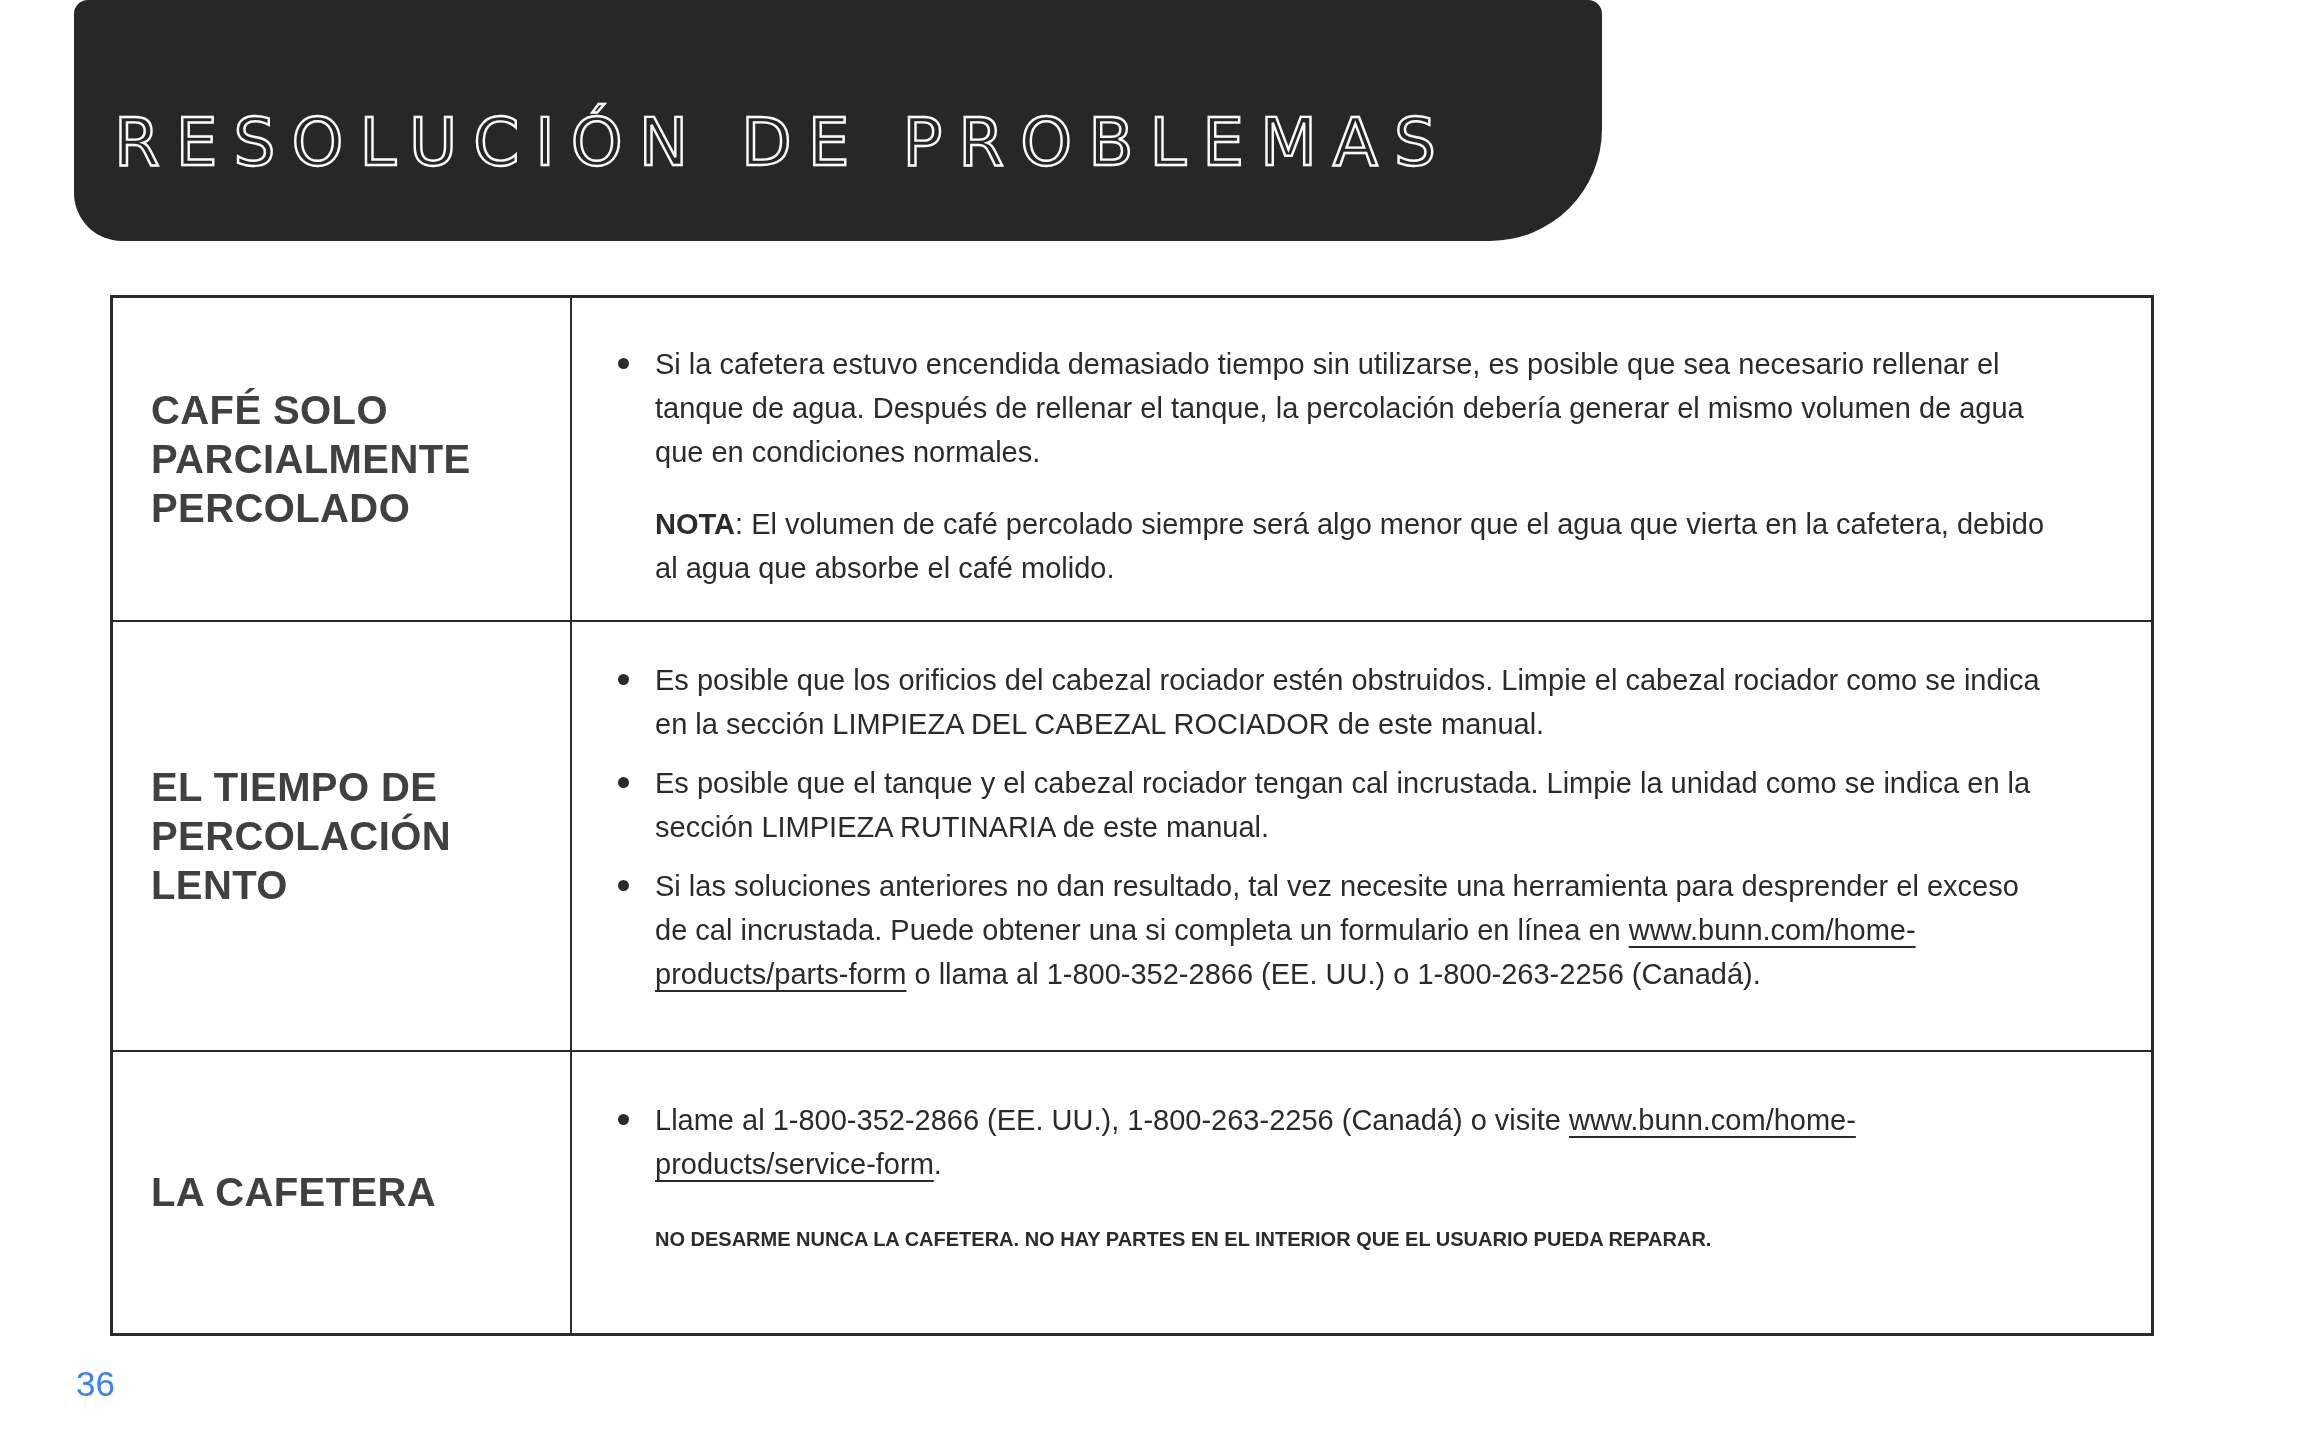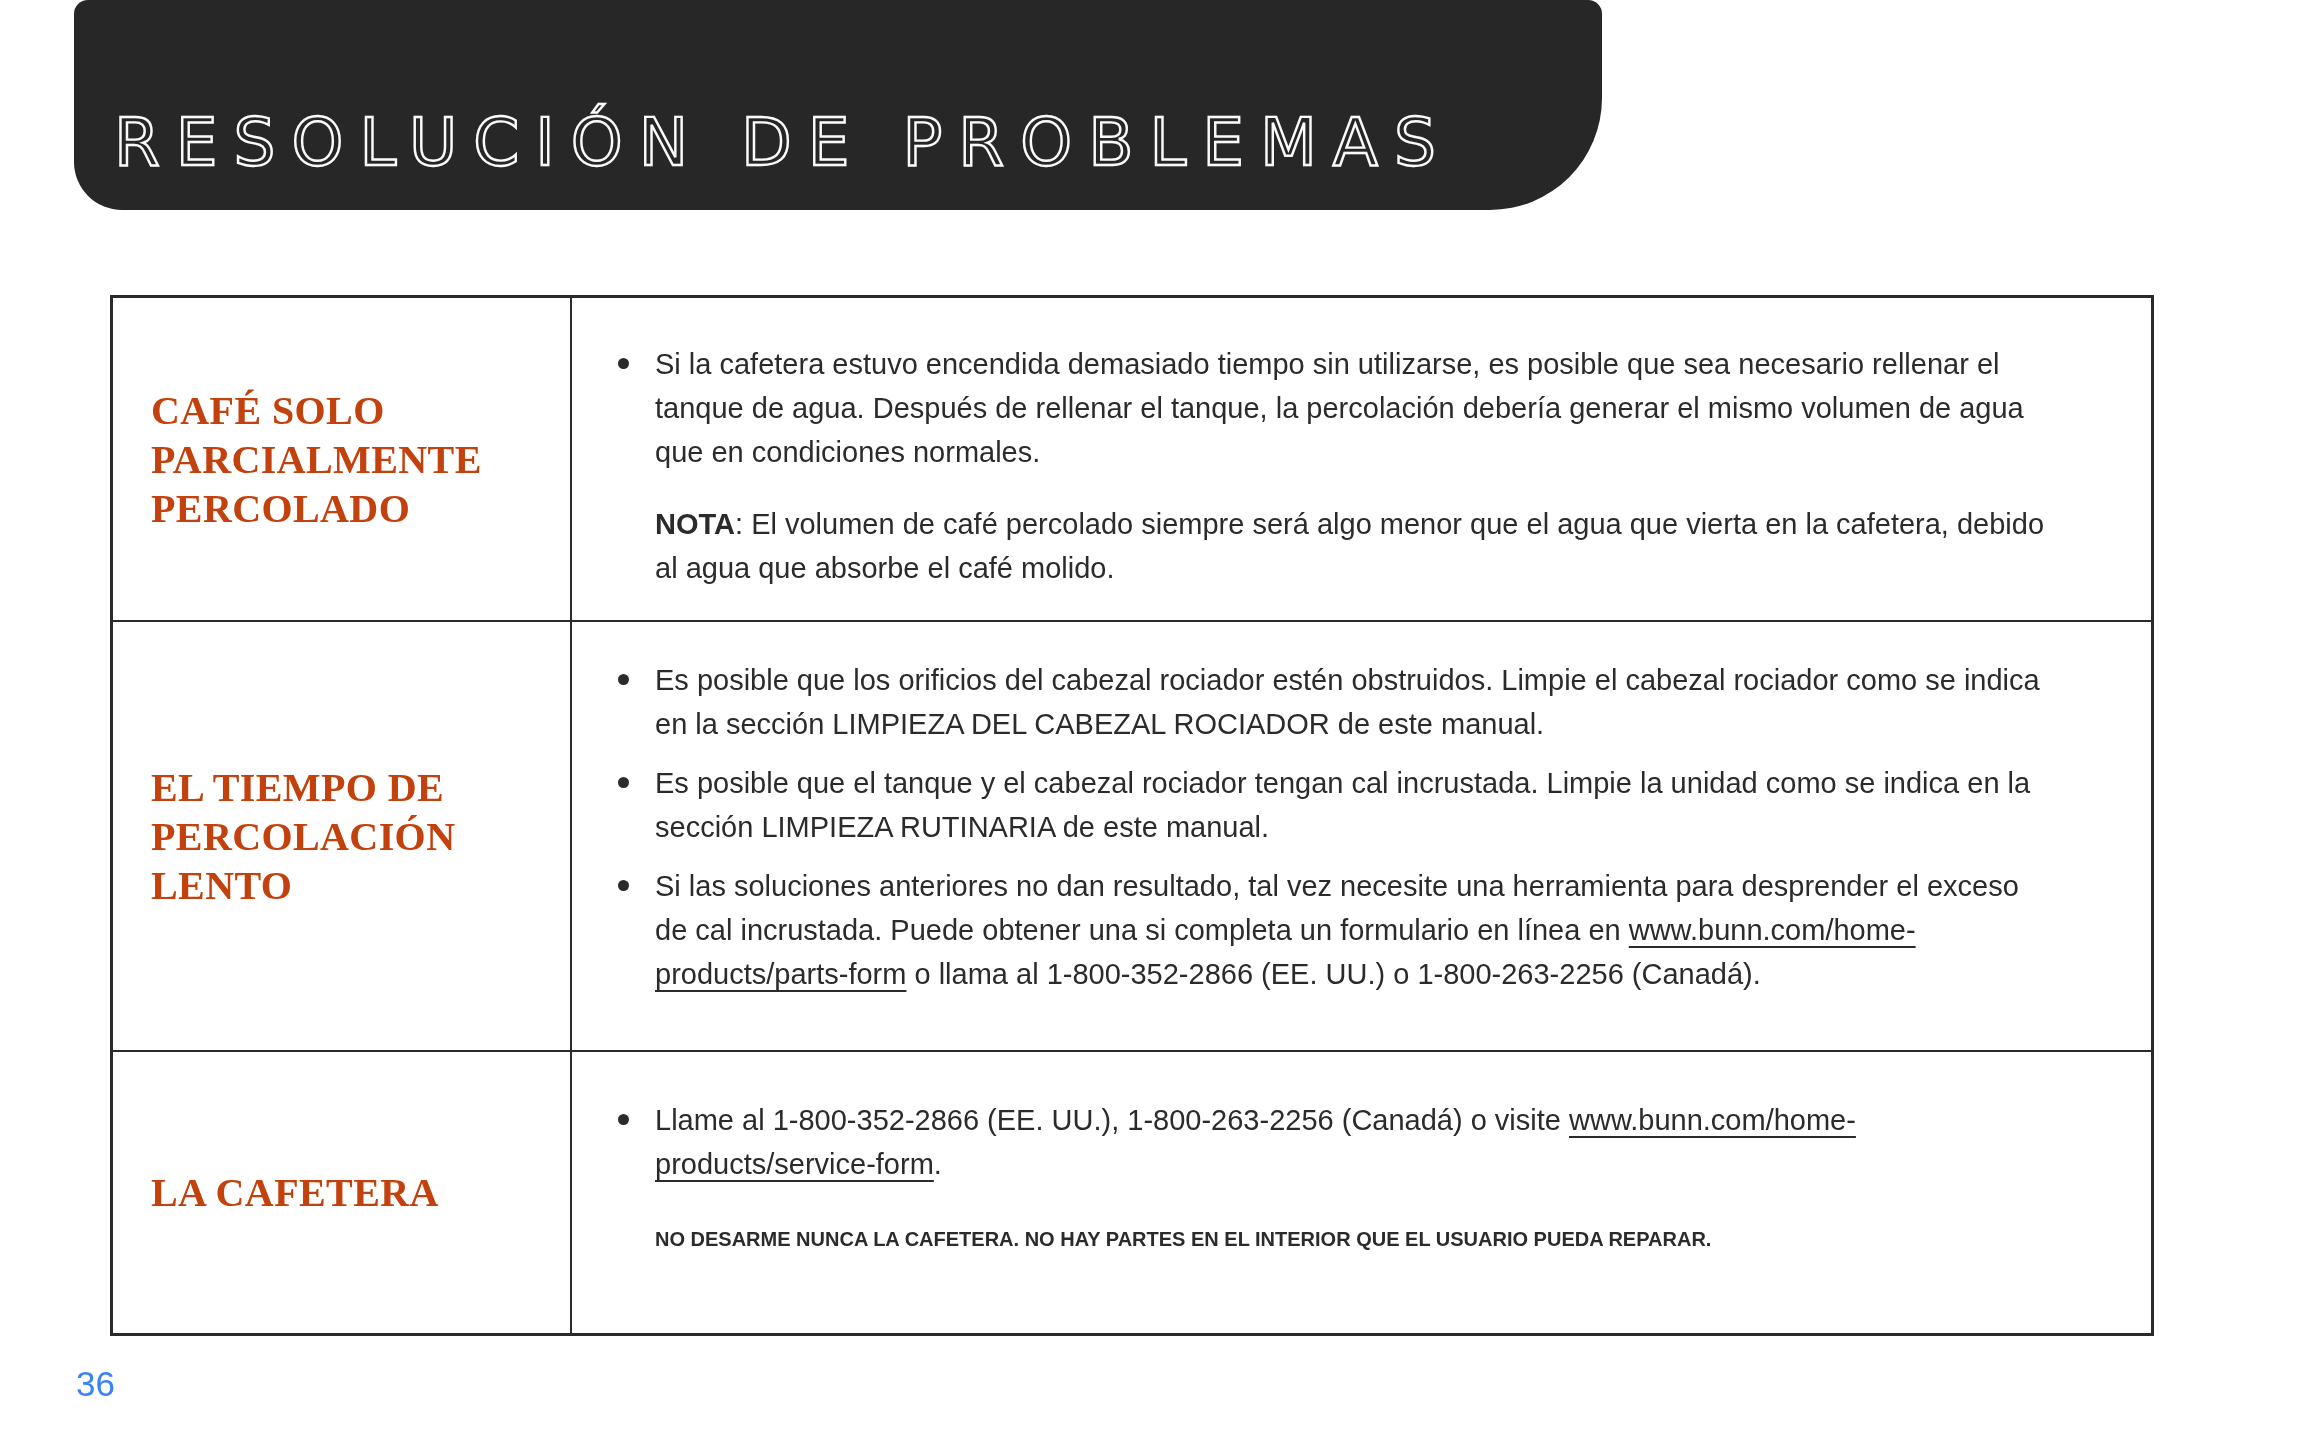--- a/index.html
+++ b/index.html
@@ -9,21 +9,21 @@
     font-family: "Liberation Sans", sans-serif;
     color: #2b2b2b;
     position: relative;
     overflow: hidden;
   }
 
   
   .banner {
     position: absolute;
     left: 74px; top: 0;
-    width: 1528px; height: 210px;
+    width: 1528px; height: 241px;
     background: #272727;
     border-radius: 14px 14px 112px 48px;
   }
   .banner-title {
     position: absolute;
     left: 40px; top: 104px;
     font-family: "DejaVu Sans", "Liberation Sans", sans-serif;
     font-size: 66px;
     font-weight: 400;
     letter-spacing: 16px;
@@ -61,22 +61,21 @@
     flex-direction: column;
     justify-content: center;
     padding-left: 38px;
     padding-right: 16px;
   }
   .label-line {
     font-weight: bold;
     font-size: 40px;
     line-height: 49px;
     letter-spacing: 0.4px;
-    color: #c2410c;
-    font-family: Liberation Serif, serif;
+    color: #404040;
   }
 
   .cell-content {
     flex: 1 1 auto;
     box-sizing: border-box;
     padding: 36px 95px 20px 46px;
     font-size: 29px;
     line-height: 44px;
   }
   .r1 .cell-content { padding-top: 44px; }

